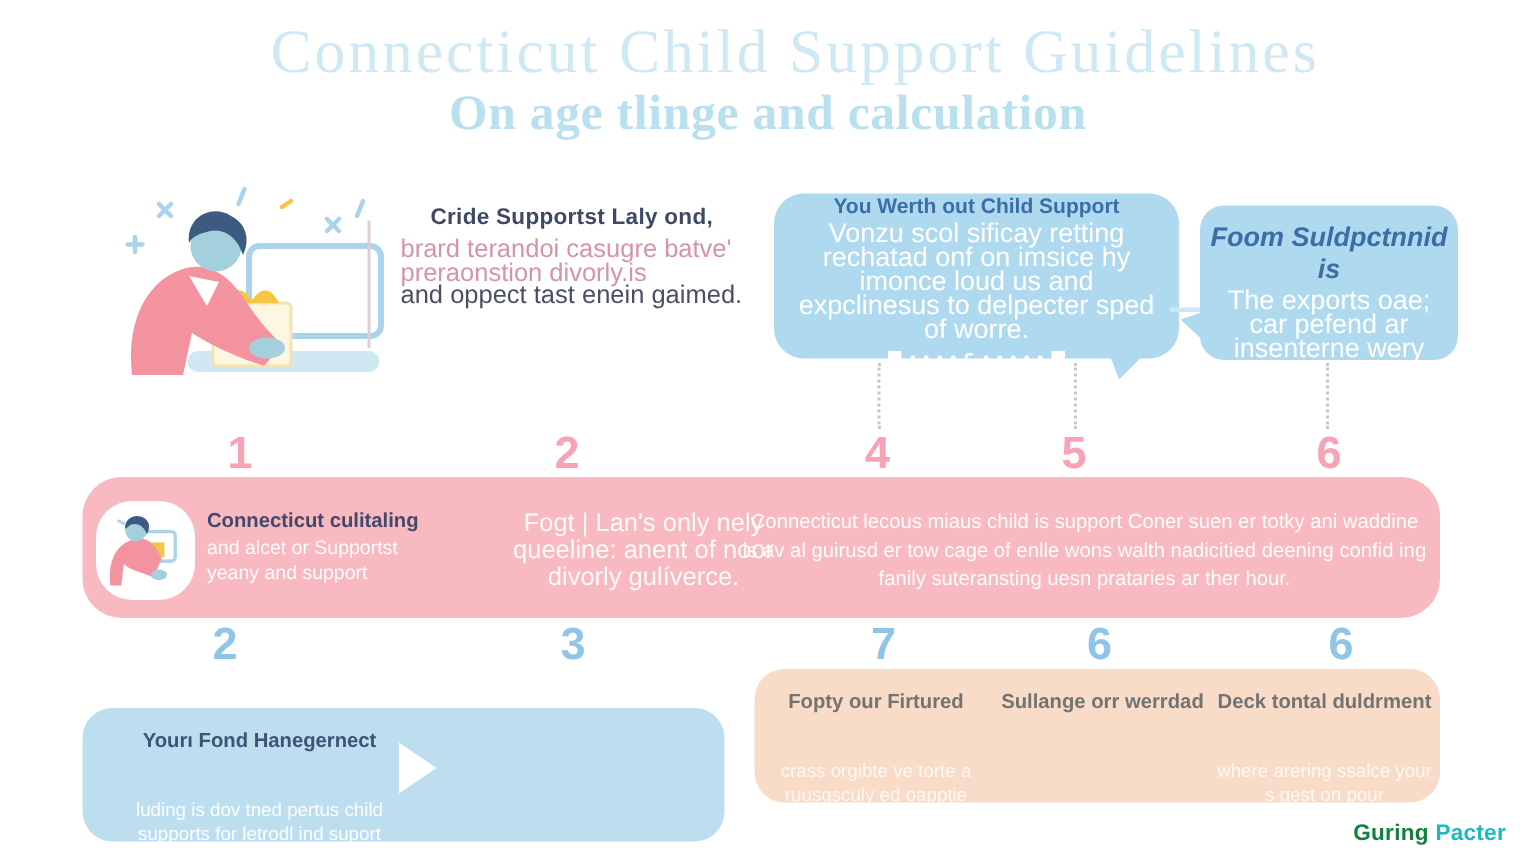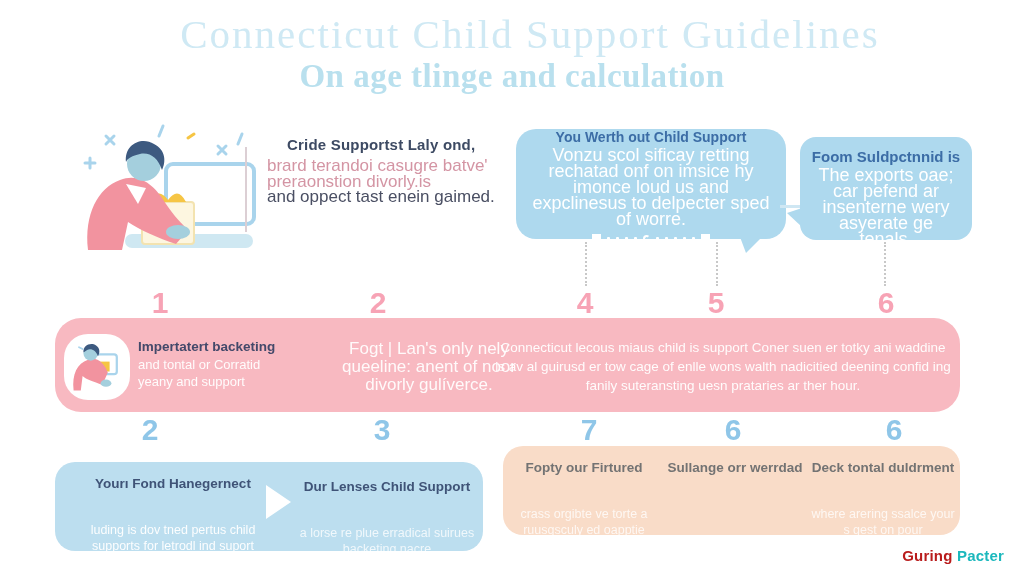--- a/index.html
+++ b/index.html
@@ -30,21 +30,21 @@
   .intro-line{font-size:17px;line-height:15.5px;}
   .intro-line.pink{color:#d495a4;}
   .intro-line.dark{color:#4a4f63;}
   .intro-heading{margin-bottom:5px;}
 
   
   .bubble{background:#aed9ee;color:#ffffff;text-align:center;}
   .bubble1{left:516px;top:129px;width:270px;height:110px;border-radius:20px;box-sizing:border-box;}
   .bubble2{left:800px;top:137px;width:172px;height:103px;border-radius:16px;padding-top:11px;box-sizing:border-box;}
   .bubble-title{font-size:14px;font-weight:bold;color:#3c6da6;margin-bottom:2px;}
-  .bubble2 .bubble-title{font-size:15px;}
+  .bubble2 .bubble-title{font-size:18px;font-style:italic;}
   .bubble-body{font-size:18px;line-height:16px;color:#ffffff;margin:0 auto;}
   .bubble1 .bubble-body{width:244px;}
   .bubble2 .bubble-body{width:152px;}
   .tail-down{
     left:740px;top:237px;width:0;height:0;
     border-top:16px solid #aed9ee;border-left:6px solid transparent;border-right:16px solid transparent;
   }
   .tail-left{
     left:787px;top:208px;width:0;height:0;
     border-right:15px solid #aed9ee;border-top:5px solid transparent;border-bottom:14px solid transparent;
@@ -74,41 +74,41 @@
     left:64px;top:334px;width:66px;height:66px;background:#ffffff;border-radius:24px;
     display:flex;align-items:center;justify-content:center;overflow:hidden;
   }
   .band-col1{left:138px;top:339px;width:160px;}
   .band-col1-title{font-size:13.5px;font-weight:bold;color:#44496a;margin-bottom:2px;}
   .band-col1-line{font-size:13px;line-height:17px;color:rgba(255,255,255,0.95);}
   .band-col2{left:284px;top:340px;width:198px;text-align:center;font-size:17px;line-height:18px;color:rgba(255,255,255,0.92);margin-left:46px;}
   .band-col3{left:494px;top:338px;width:458px;text-align:center;font-size:13.5px;line-height:19px;color:rgba(255,255,255,0.95);}
 
   
-  .blue-box{left:55px;top:462px;width:428px;height:89px;background:#bcdeef;border-radius:20px;}
+  .blue-box{left:55px;top:472px;width:428px;height:89px;background:#bcdeef;border-radius:20px;}
   .peach-box{left:503px;top:446px;width:457px;height:89px;background:#f9dcc8;border-radius:20px;}
   .box-col{position:absolute;text-align:center;}
   .box-title{font-size:13.5px;font-weight:bold;margin-bottom:3px;}
   .blue-box .box-title{color:#3f5377;}
   .peach-box .box-title{color:#737373;}
   .box-body{font-size:12.5px;line-height:15.5px;color:rgba(255,255,255,0.95);margin-top:32px;}
   .box-body.dim{color:rgba(255,255,255,0.78);}
   .bb-col1{left:12px;top:14px;width:212px;}
   .bb-col2{left:244px;top:17px;width:176px;}
   .arrow-right{
     position:absolute;left:211px;top:23px;width:0;height:0;
     border-left:25px solid #ffffff;border-top:17px solid transparent;border-bottom:17px solid transparent;
   }
   .pb-col1{left:8px;top:14px;width:146px;}
   .pb-col2{left:156px;top:14px;width:152px;}
   .pb-col3{left:308px;top:14px;width:144px;}
 
   
   .logo{right:20px;top:547px;font-size:15px;font-weight:600;letter-spacing:.2px;}
-  .logo .dark{color:#b91c1c;}
+  .logo .dark{color:#15803d;}
   .logo .teal{color:#1cb8bd;}
 </style>
 </head>
 <body>
 
 <div class="abs title">Connecticut Child Support Guidelines</div>
 <div class="abs subtitle">On age tlinge and calculation</div>
 
 <svg class="abs" style="left:70px;top:118px;" width="190" height="150" viewBox="0 0 190 150">
 
@@ -190,43 +190,39 @@
     <rect x="26" y="16" width="26" height="22" rx="3" fill="#ffffff" stroke="#a9d4ec" stroke-width="2.5"></rect>
     <rect x="31" y="24" width="13" height="11" fill="#f6c544"></rect>
     <path d="M4 56 C2 38 8 26 20 22 C30 18 38 26 42 36 L36 50 C26 46 18 44 14 40 L12 56 Z" fill="#f2939f"></path>
     <circle cx="23" cy="15" r="8" fill="#a4cfdd"></circle>
     <path d="M15 14 C14 6 23 2 29 6 C34 9 33 15 31 18 C29 12 24 9 19 11 Z" fill="#3d5a80"></path>
     <path d="M10 8 L14 10" stroke="#a9d4ec" stroke-width="2" stroke-linecap="round"></path>
     <ellipse cx="40" cy="48" rx="6" ry="4" fill="#a4cfdd"></ellipse>
   </svg>
 </div>
 <div class="abs band-col1">
-  <div class="band-col1-title">Impertatert backeting</div>
-  <div class="band-col1-line">and tontal  or Corratid</div>
+  <div class="band-col1-title">Connecticut culitaling</div>
+  <div class="band-col1-line">and alcet  or Supportst</div>
   <div class="band-col1-line">yeany and support</div>
 </div>
 <div class="abs band-col2">Fogt | Lan's only nely queeline: anent of noor divorly gulíverce.</div>
 <div class="abs band-col3">Connecticut lecous miaus child is support Coner suen er totky ani waddine is av al guirusd er tow cage of  enlle wons walth nadicitied deening confid ing fanily suteransting uesn prataries ar ther hour.</div>
 
 <div class="abs stepnum blue" style="left:150px;">2</div>
 <div class="abs stepnum blue" style="left:382px;">3</div>
 <div class="abs stepnum blue" style="left:589px;">7</div>
 <div class="abs stepnum blue" style="left:733px;">6</div>
 <div class="abs stepnum blue" style="left:894px;">6</div>
 
 <div class="abs blue-box">
   <div class="box-col bb-col1">
     <div class="box-title">Yourı Fond Hanegernect</div>
     <div class="box-body">luding is dov tned pertus child supports for letrodl ind suport cutrclines.</div>
   </div>
   <div class="arrow-right"></div>
-  <div class="box-col bb-col2">
-    <div class="box-title">Dur Lenses Child Support</div>
-    <div class="box-body dim">a lorse re plue erradical suirues backeting nacre</div>
-  </div>
 </div>
 
 <div class="abs peach-box">
   <div class="box-col pb-col1">
     <div class="box-title">Fopty our Firtured</div>
     <div class="box-body dim">crass orgibte ve torte a ruusgsculy ed oapptie tent,</div>
   </div>
   <div class="box-col pb-col2">
     <div class="box-title">Sullange orr werrdad</div>
   </div>

